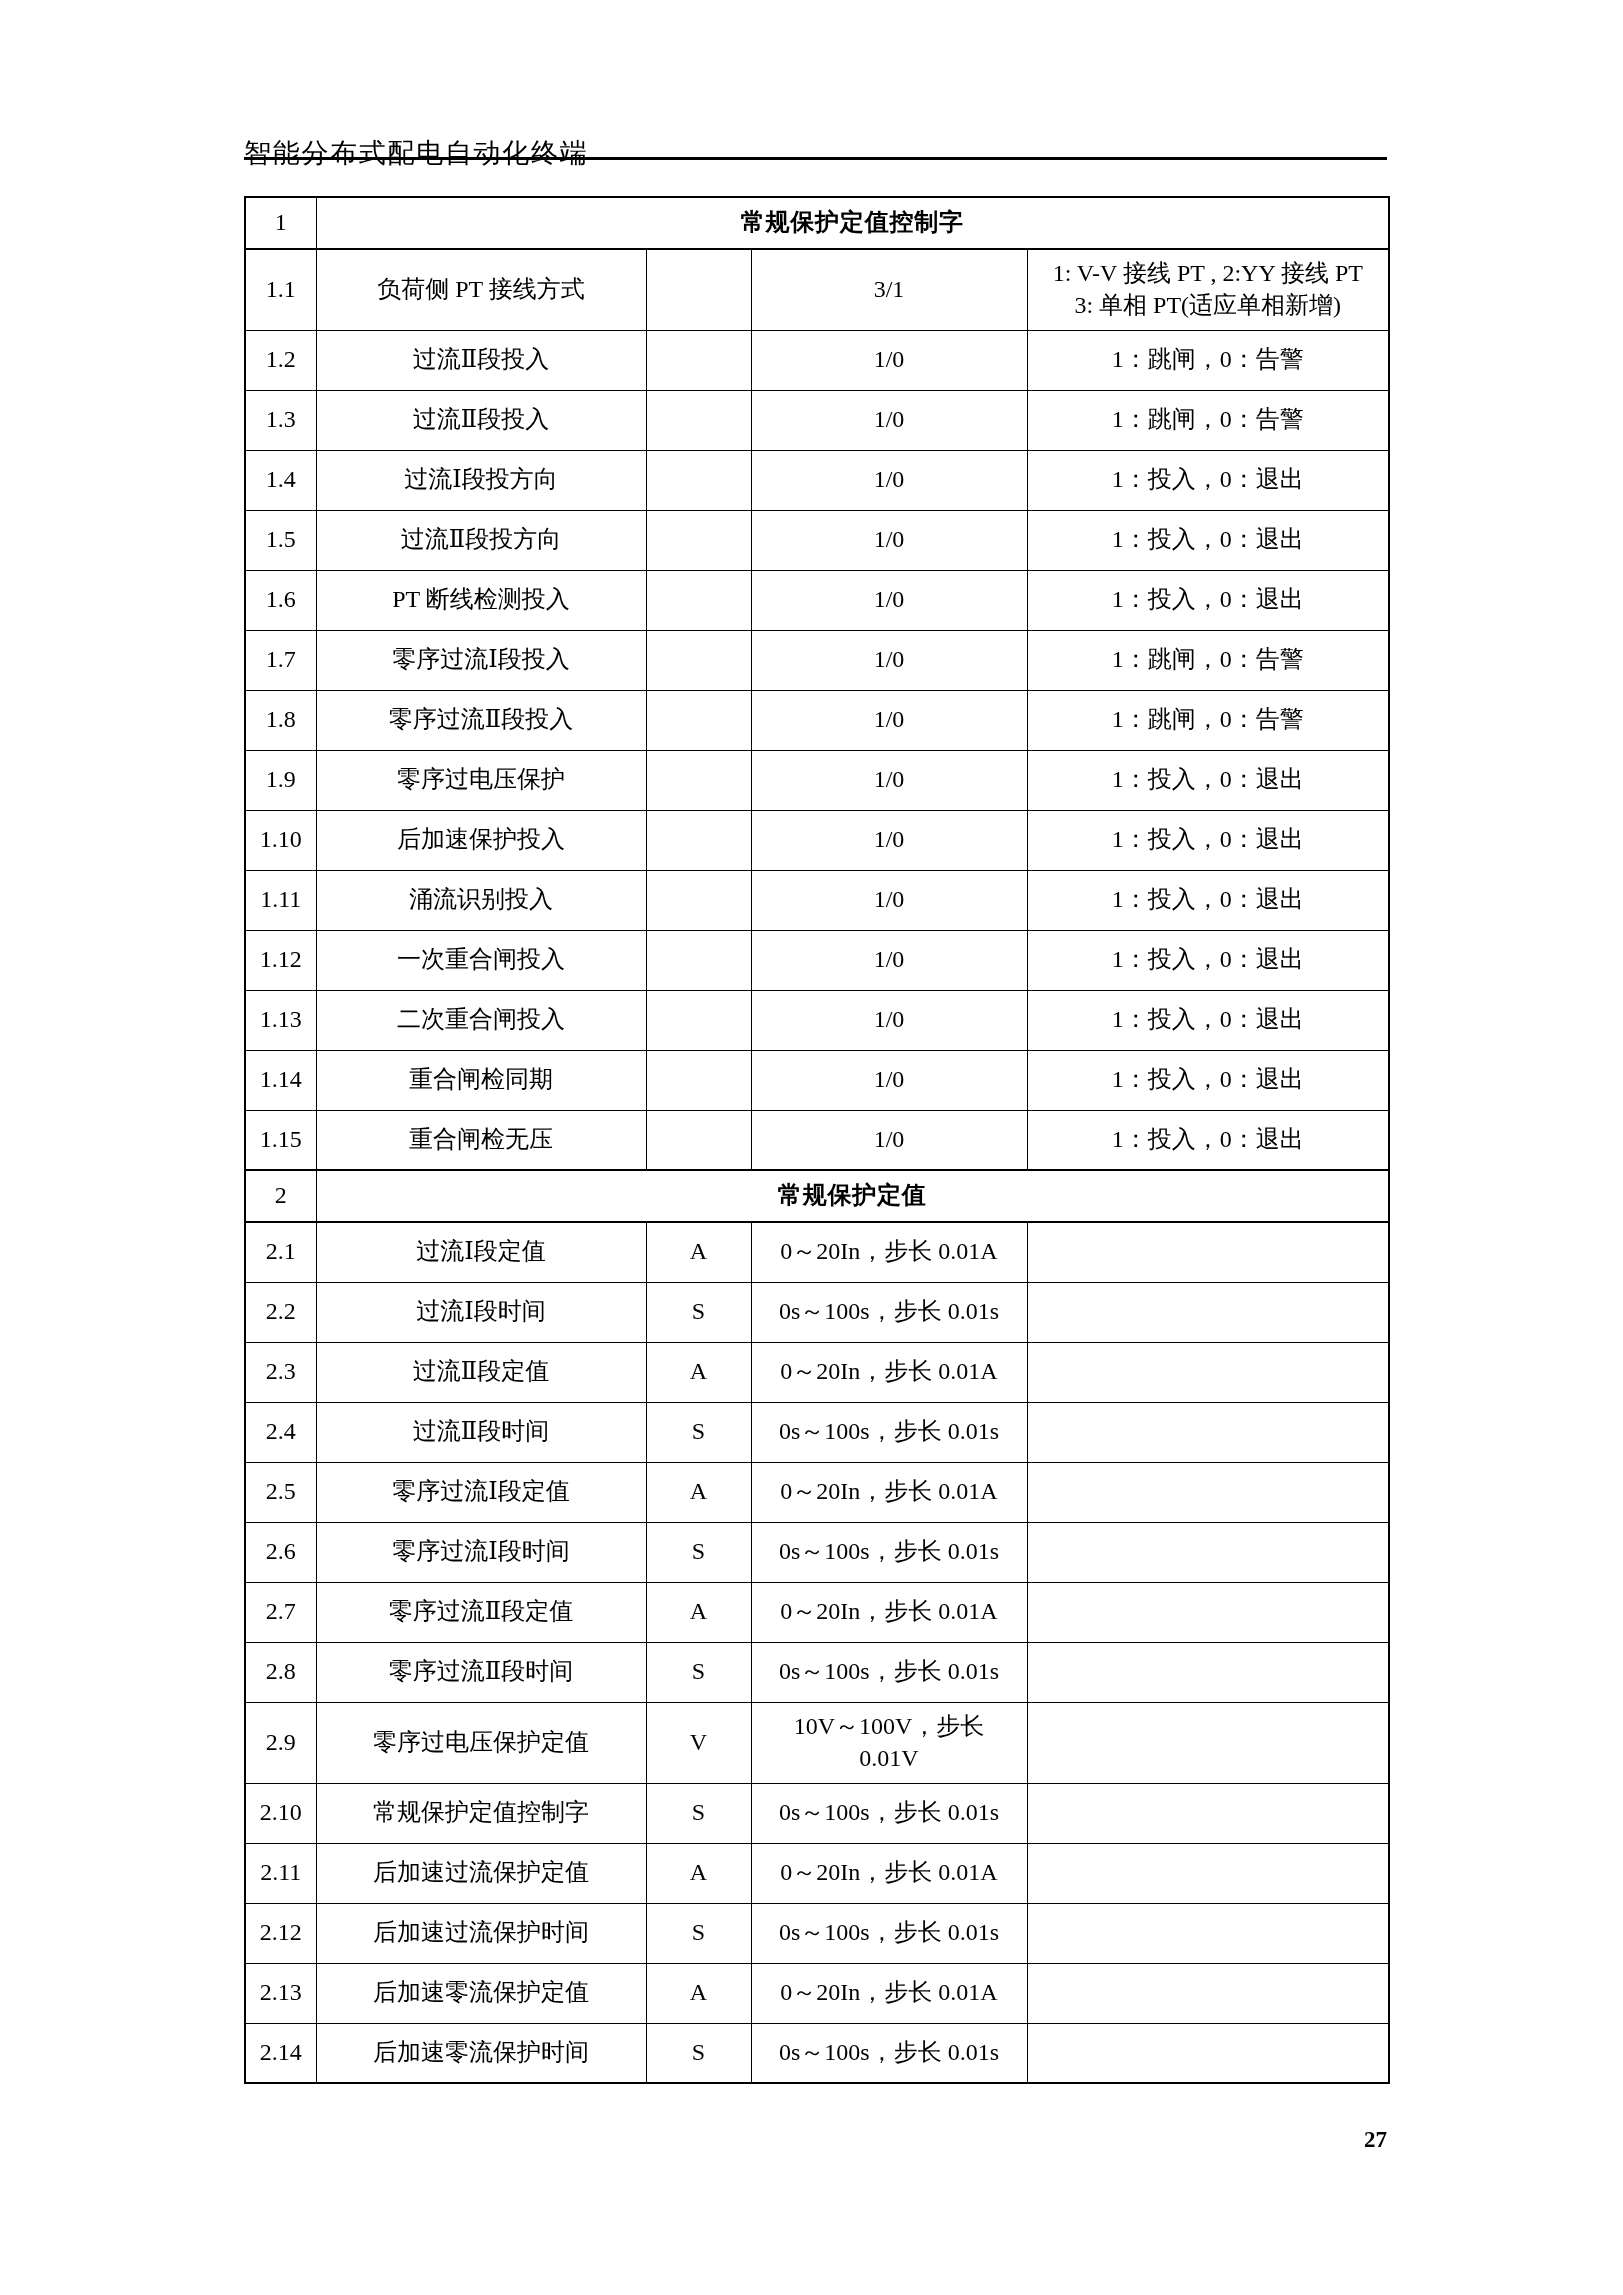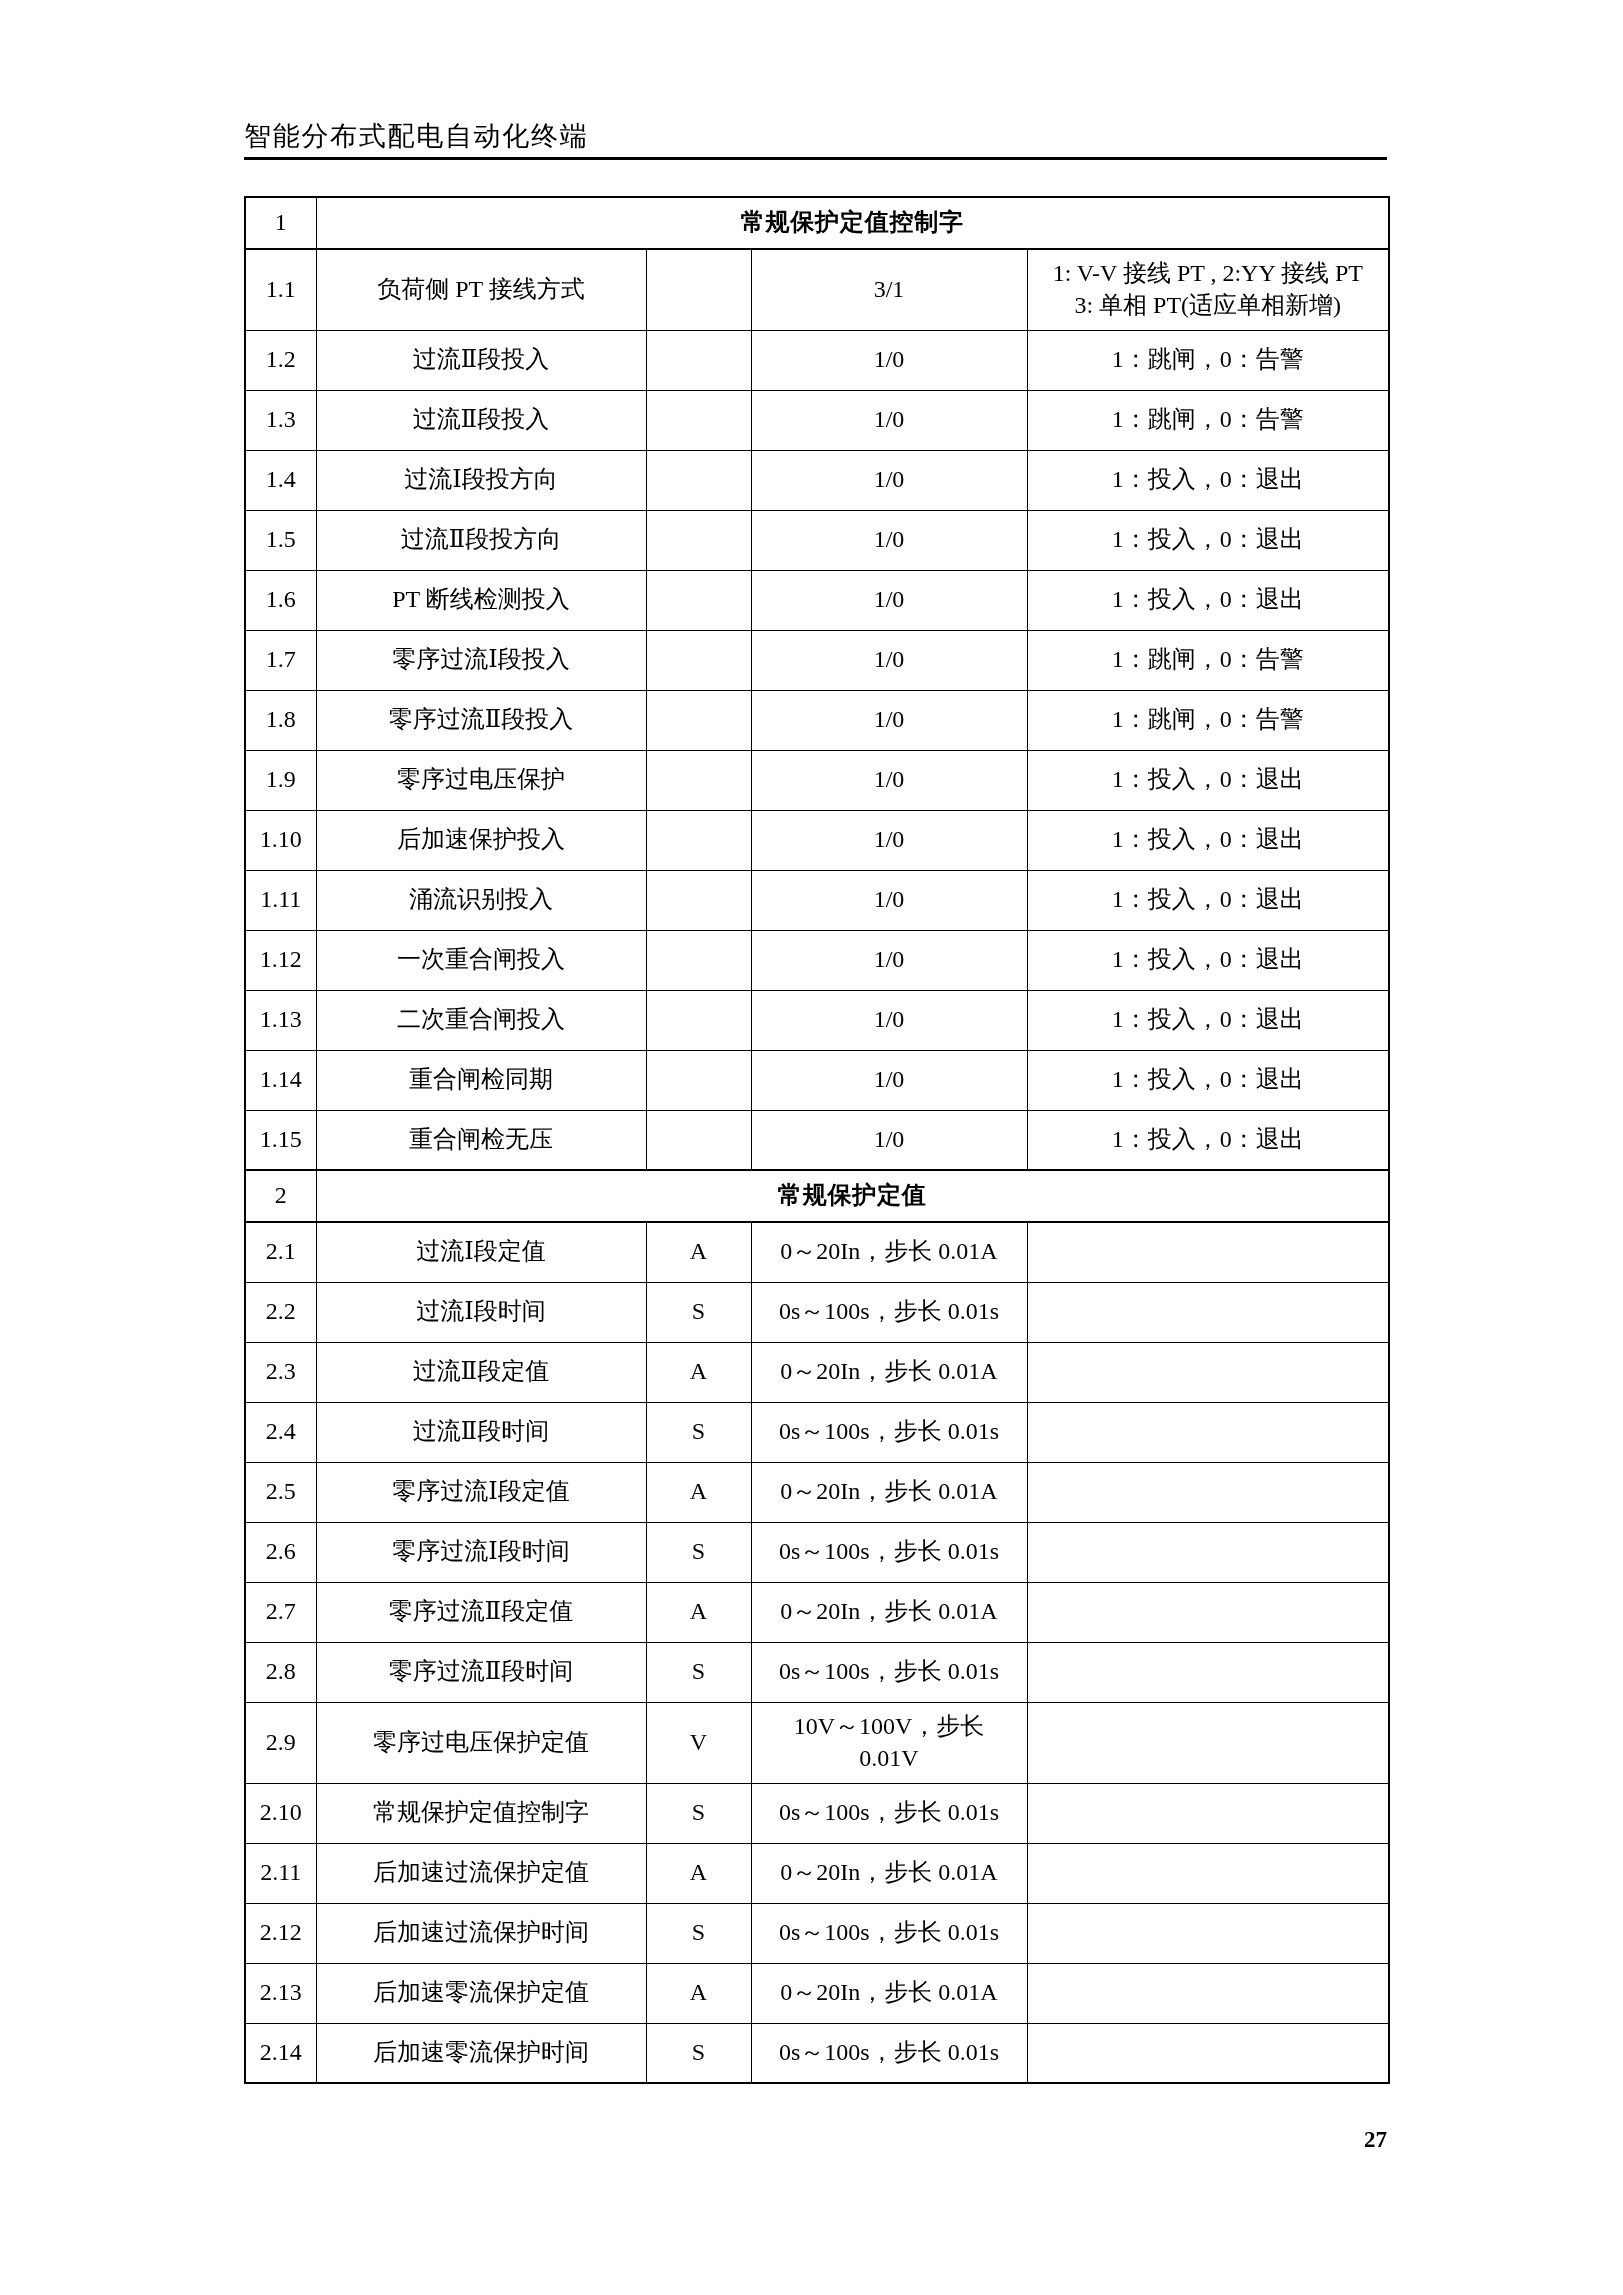--- a/index.html
+++ b/index.html
@@ -10,21 +10,21 @@
   body {
     position: relative;
     width: 1623px;
     height: 2295px;
     font-family: "Liberation Serif", "DejaVu Serif", serif;
     color: #000;
   }
   .doc-header {
     position: absolute;
     left: 244px;
-    top: 118px;
+    top: 135px;
     font-size: 27px;
     letter-spacing: 1.7px;
     white-space: nowrap;
     font-family: Liberation Mono, monospace;
   }
   .doc-rule {
     position: absolute;
     left: 244px;
     top: 157px;
     width: 1143px;

